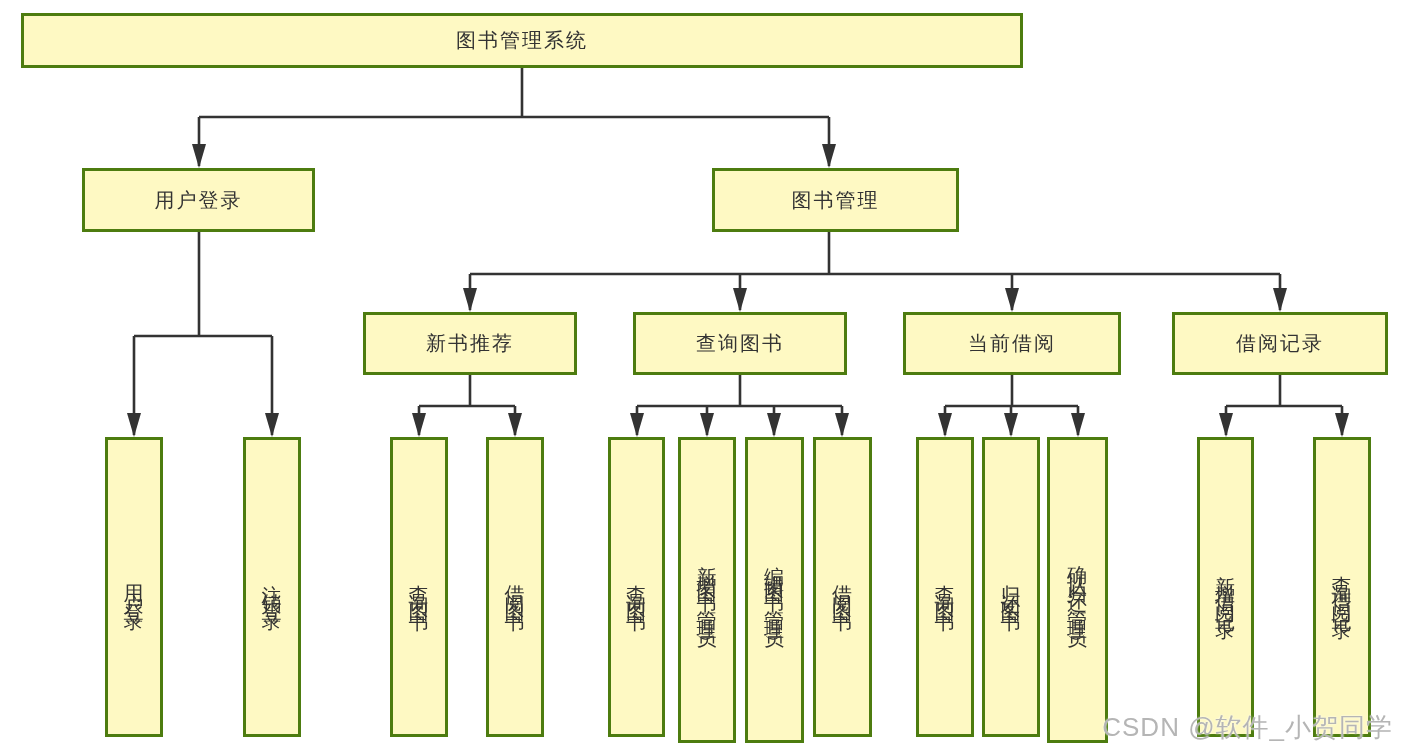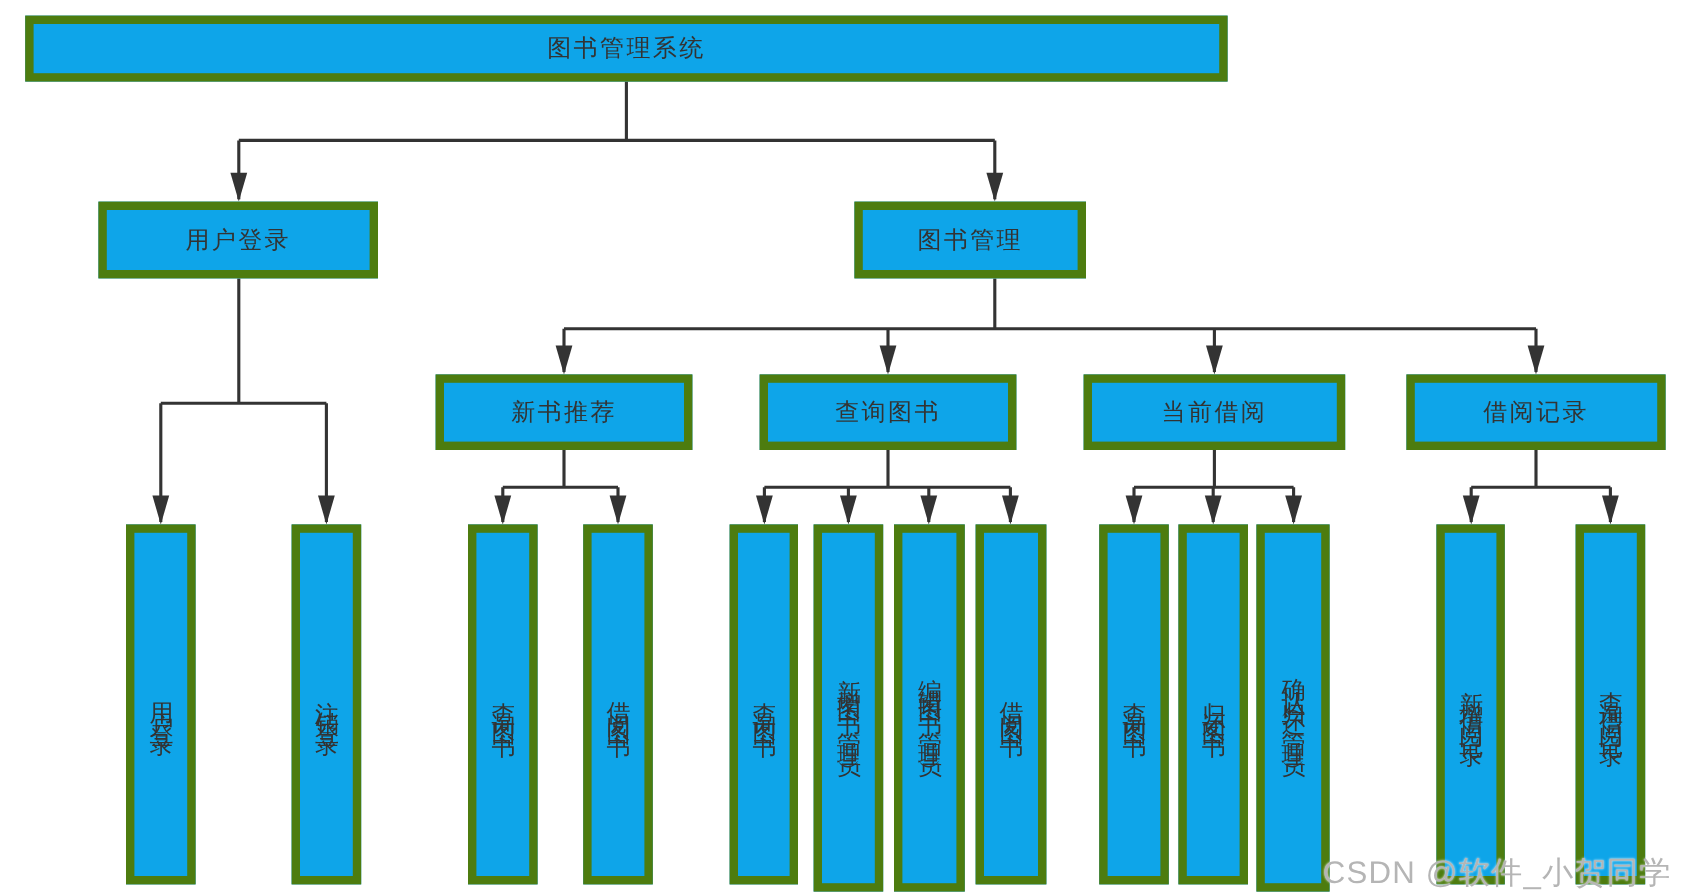--- a/index.html
+++ b/index.html
@@ -1,21 +1,21 @@
 <!DOCTYPE html>
 <html><head>
 <meta charset="utf-8">
 <style>
   html,body{margin:0;padding:0;background:#ffffff;}
   body{font-family:"Liberation Sans","DejaVu Sans",sans-serif;}
   .stage{position:relative;width:1405px;height:747px;background:#ffffff;overflow:hidden;}
   .wires{position:absolute;left:0;top:0;width:1405px;height:747px;}
   .ln{stroke:#333333;stroke-width:2.6;fill:none;}
   .ar{fill:#333333;stroke:none;}
-  .box{position:absolute;box-sizing:border-box;border:7px solid #4d7c0f;background:#0ea5e9;
+  .box{position:absolute;box-sizing:border-box;border:3px solid #4d7c0f;background:#fef9c3;
        display:flex;align-items:center;justify-content:center;color:#333333;}
   .hlabel{font-size:20px;letter-spacing:2px;white-space:nowrap;}
   .vlabel{writing-mode:vertical-rl;font-size:20px;letter-spacing:9px;line-height:1;white-space:nowrap;}
   .watermark{position:absolute;right:12px;bottom:2px;font-size:26px;color:#b5b5b5;
              letter-spacing:1px;text-shadow:0 0 2px #ffffff;white-space:nowrap;z-index:5;}
 </style>
 </head>
 <body>
 
 <div class="stage">
@@ -63,21 +63,21 @@
     </g>
   </svg>
 
   <div class="box" style="left:21px;top:13px;width:1002px;height:55px;">
     <span class="hlabel">图书管理系统</span>
   </div>
 
   <div class="box" style="left:82px;top:168px;width:233px;height:64px;">
     <span class="hlabel">用户登录</span>
   </div>
-  <div class="box" style="left:712px;top:168px;width:193px;height:64px;">
+  <div class="box" style="left:712px;top:168px;width:247px;height:64px;">
     <span class="hlabel">图书管理</span>
   </div>
 
   <div class="box" style="left:363px;top:312px;width:214px;height:63px;">
     <span class="hlabel">新书推荐</span>
   </div>
   <div class="box" style="left:633px;top:312px;width:214px;height:63px;">
     <span class="hlabel">查询图书</span>
   </div>
   <div class="box" style="left:1172px;top:312px;width:216px;height:63px;">

